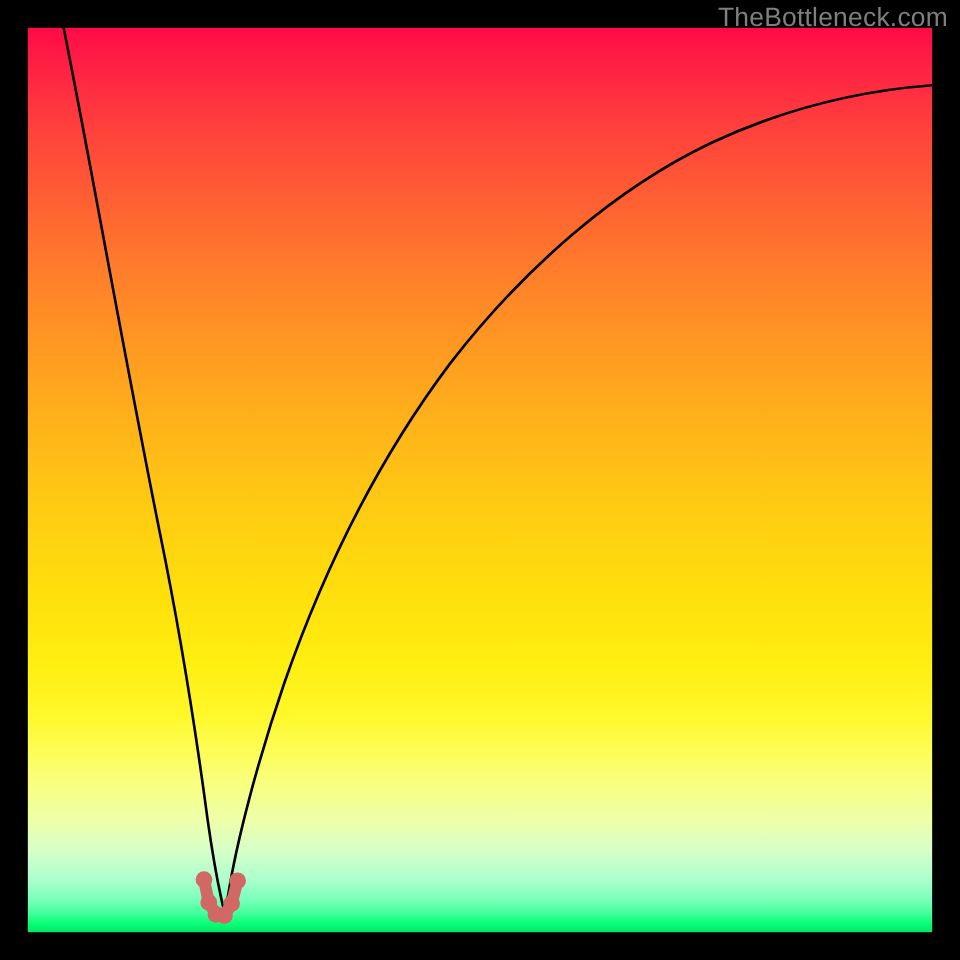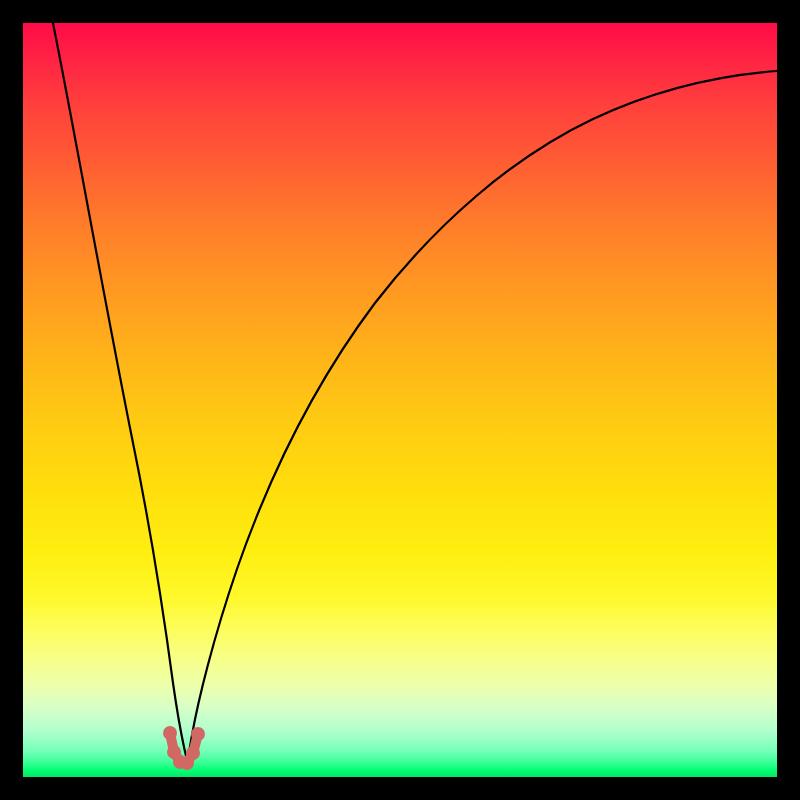--- a/index.html
+++ b/index.html
@@ -109,13 +109,14 @@
            L 175 711"></path>
       <circle class="dot" cx="147" cy="710" r="7"></circle>
       <circle class="dot" cx="151" cy="729" r="7"></circle>
       <circle class="dot" cx="157" cy="739" r="7"></circle>
       <circle class="dot" cx="164" cy="740" r="7"></circle>
       <circle class="dot" cx="170" cy="730" r="7"></circle>
       <circle class="dot" cx="175" cy="711" r="7"></circle>
     </svg>
   </div>
 
+  <div class="watermark">TheBottleneck.com</div>
 </div>
 
 </body></html>

